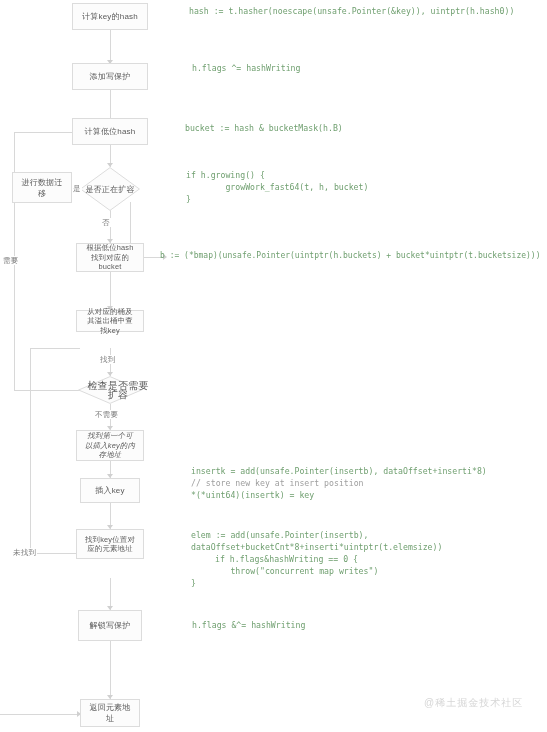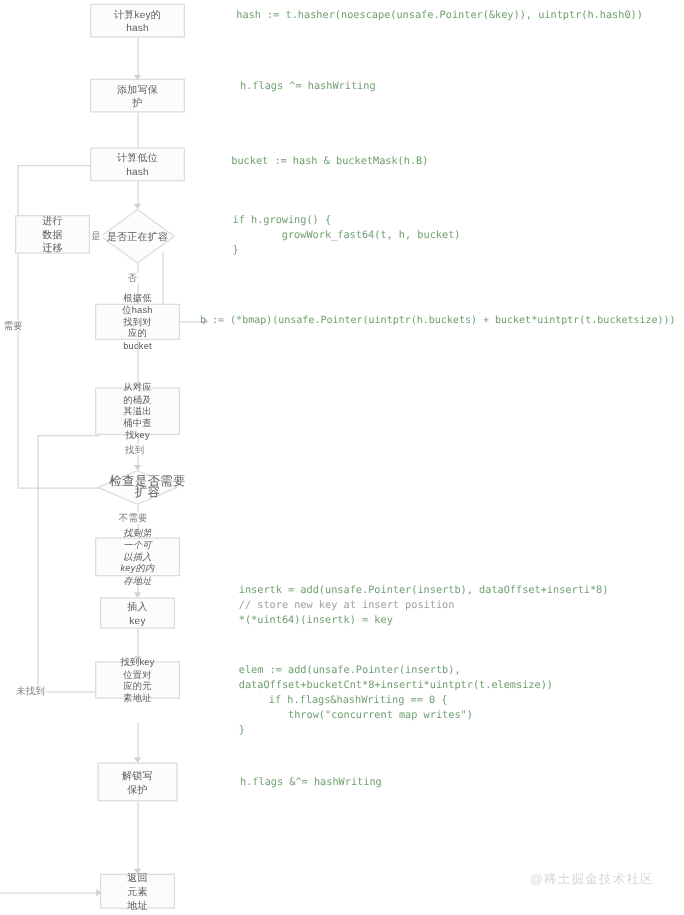--- a/index.html
+++ b/index.html
@@ -21,21 +21,21 @@
     box-sizing:border-box;
     border:1px solid #dcdcdc;
     background:#fcfcfc;
     color:#5a5a5a;
     font-size:8px;
     line-height:11px;
     display:flex;
     align-items:center;
     justify-content:center;
     text-align:center;
-    padding:2px 18px;
+    padding:2px 7px;
     letter-spacing:.2px;
   }
   .node span{display:block;}
 
   .diamond{
     position:absolute;
     box-sizing:border-box;
   }
   .diamond .dshape{
     position:absolute;
@@ -188,21 +188,21 @@
   </div>
 
   <div class="node" style="left:76px;top:243px;width:68px;height:29px;font-size:7.4px;line-height:9.5px;">
     <span>根据低位hash找到对应的bucket</span>
   </div>
 
   <div class="node" style="left:12px;top:172px;width:60px;height:31px;">
     <span>进行数据迁移</span>
   </div>
 
-  <div class="node" style="left:76px;top:310px;width:68px;height:38px;font-size:7.4px;line-height:9.5px;">
+  <div class="node" style="left:76px;top:310px;width:68px;height:22px;font-size:7.4px;line-height:9.5px;">
     <span>从对应的桶及其溢出桶中查找key</span>
   </div>
 
   <div class="diamond" style="left:78px;top:376px;width:64px;height:28px;">
     <svg class="dshape" viewBox="0 0 64 28" preserveAspectRatio="none">
       <polygon points="32,0.6 63.4,14 32,27.4 0.6,14" fill="#fcfcfc" stroke="#dcdcdc" stroke-width="1"></polygon>
     </svg>
     <div class="dtext" style="font-size:10px;line-height:9px;padding:0 8px;">检查是否需要扩容</div>
   </div>
 

